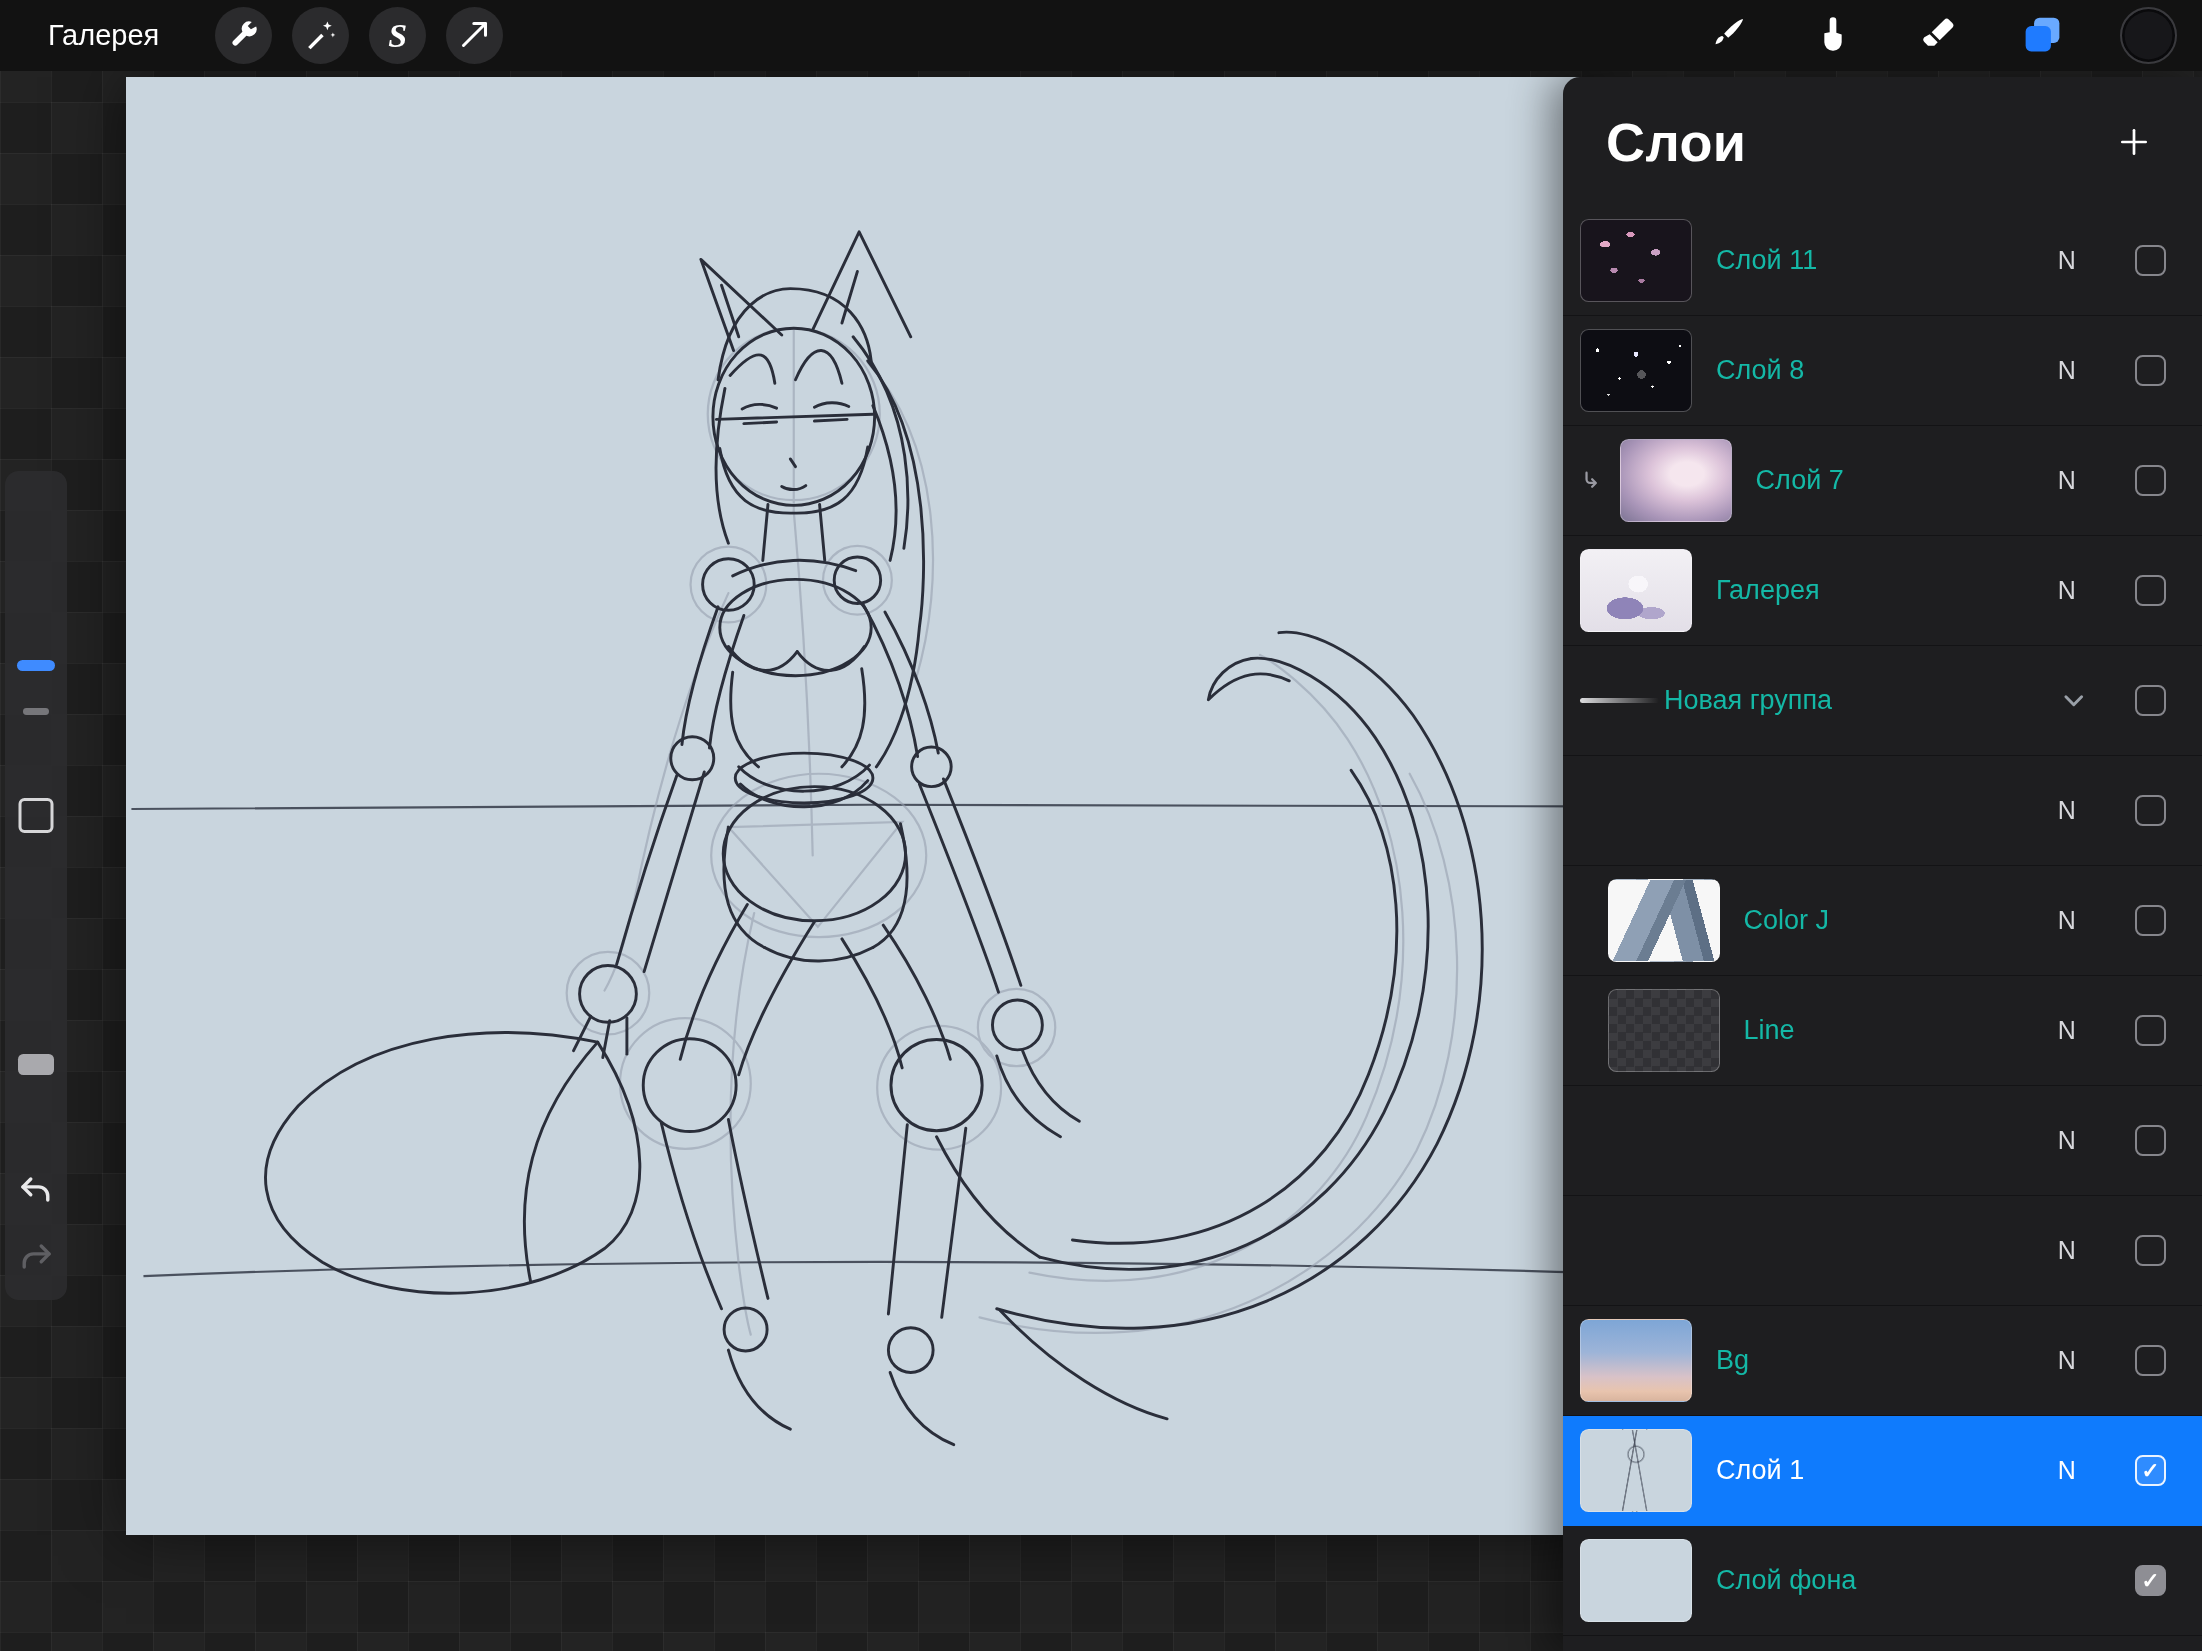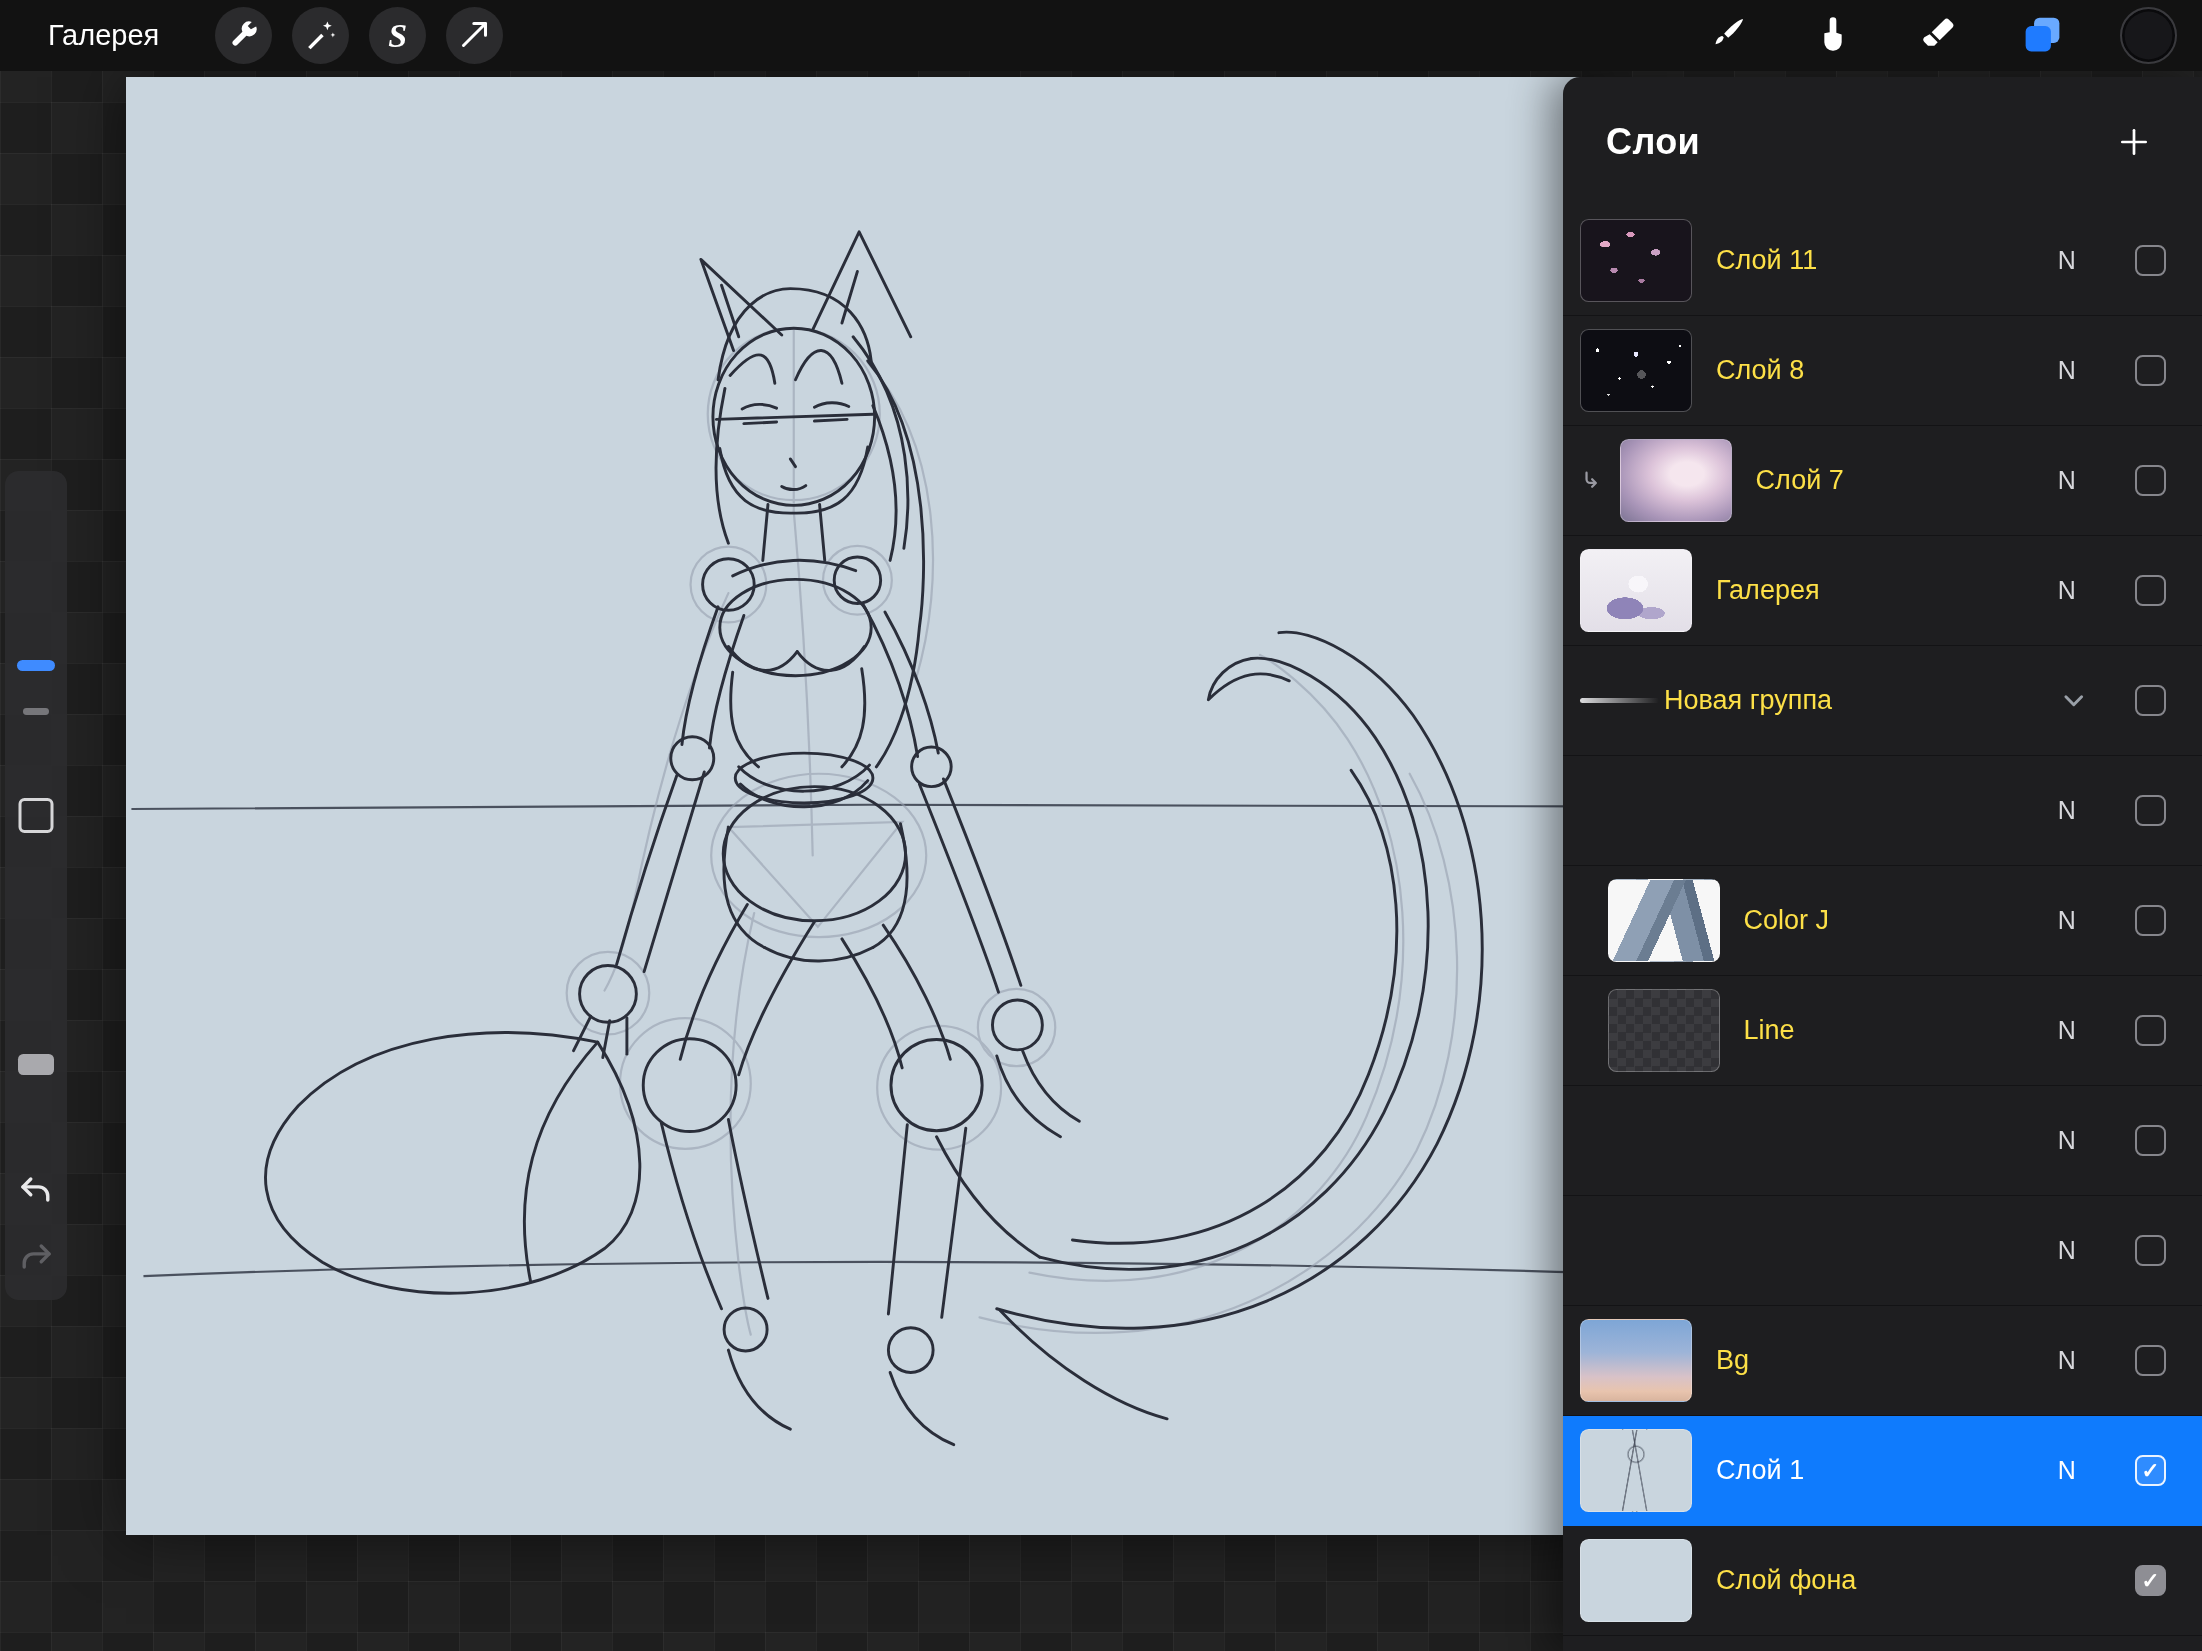--- a/index.html
+++ b/index.html
@@ -43,34 +43,34 @@
   .opacity-handle{top:583px;width:36px;height:20.6px;border-radius:5.2px;background:#a9a9ad;cursor:pointer;}
   .undo-btn{top:704px;cursor:pointer;}
   .redo-btn{top:771px;cursor:pointer;}
 
   
   .layers-panel{position:absolute;left:1563px;top:77px;width:639px;height:1574px;
     background:#1e1e20;border-top-left-radius:17px;z-index:35;
     box-shadow:-12px 0 41px rgba(0,0,0,.45);overflow:hidden;}
   .lp-header{height:129px;display:flex;align-items:center;justify-content:space-between;
     padding:0 50px 0 43px;}
-  .lp-title{color:#fff;font-size:36px;font-weight:700;letter-spacing:0.4px;}
+  .lp-title{color:#fff;font-size:54px;font-weight:700;letter-spacing:0.4px;}
   .lp-add{cursor:pointer;display:flex;align-items:center;}
 
   .layer-row{position:relative;height:109px;display:flex;align-items:center;
     border-bottom:1.7px solid #131315;cursor:pointer;}
   .layer-row.selected{background:#0f7bfd;border-bottom-color:#0f7bfd;}
   .row-left{display:flex;align-items:center;padding-left:17px;flex:1;min-width:0;}
   .row-right{display:flex;align-items:center;margin-left:auto;}
 
   .thumb{width:112px;height:83px;border-radius:8.6px;flex:none;box-sizing:border-box;
     border:1.7px solid rgba(255,255,255,.28);}
   .thumb.indent{margin-left:27.5px;}
   .thumb.clip-indent{margin-left:12px;}
-  .layer-label{color:#fde047;font-size:27px;margin-left:24px;white-space:nowrap;}
+  .layer-label{color:#14b8a6;font-size:27px;margin-left:24px;white-space:nowrap;}
   .layer-row.selected .layer-label{color:#fff;}
   .blend{color:#d8d8dc;font-size:25px;margin-right:57px;width:22.4px;text-align:center;}
   .layer-row.selected .blend{color:#fff;}
   .chev{margin-right:48px;display:flex;align-items:center;}
   .checkbox{width:31px;height:31px;border-radius:7.7px;border:2.6px solid #86868c;
     box-sizing:border-box;margin-right:36px;position:relative;flex:none;}
   .checkbox.checked-gray{background:#8e8e94;border-color:#8e8e94;}
   .checkbox.checked-blue{background:#2f8cff;border-color:#eaf3ff;}
   .checkbox.checked-gray::after,.checkbox.checked-blue::after{content:"\2713";
     position:absolute;inset:0;display:flex;align-items:center;justify-content:center;

